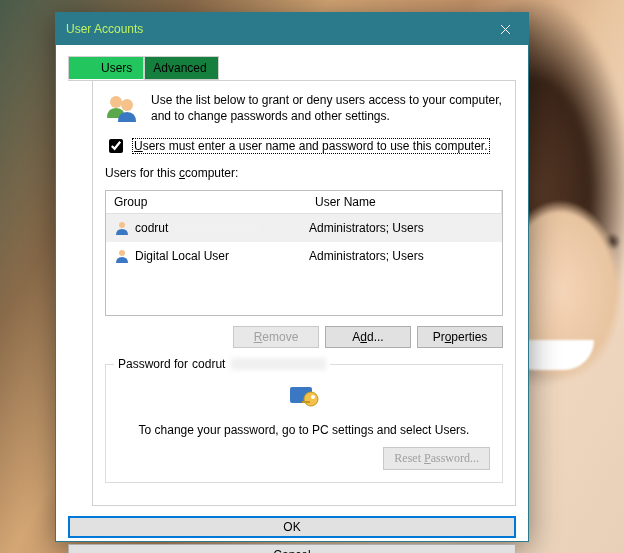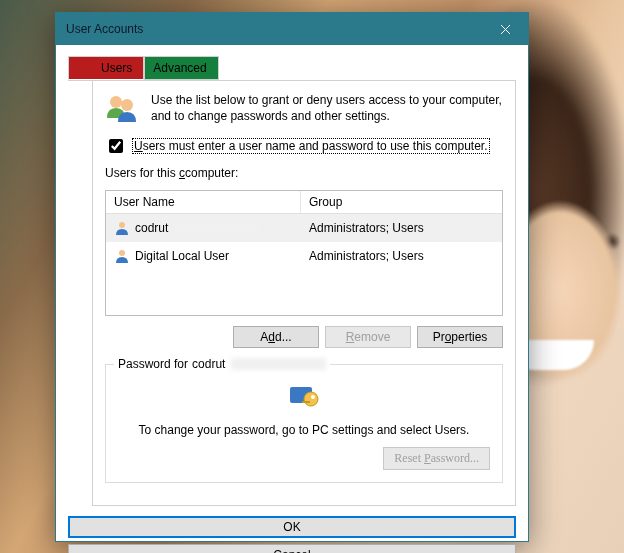--- a/index.html
+++ b/index.html
@@ -38,21 +38,21 @@
     top: 12px;
     width: 474px;
     height: 530px;
     background: #fff;
     box-shadow: 0 6px 28px rgba(0,0,0,0.45);
     border: 1px solid #2b7a8c;
   }
   .titlebar {
     height: 32px;
     background: #2b7a8c;
-    color: #0f172a;
+    color: #bef264;
     display: flex;
     align-items: center;
     padding: 0 0 0 10px;
     font-size: 12px;
   }
   .titlebar-title { flex: 1; }
   .titlebar-close {
     width: 46px; height: 32px;
     display: flex; align-items: center; justify-content: center;
     font-size: 14px; font-weight: 300;
@@ -79,21 +79,21 @@
     position: relative;
     font-size: 12px;
   }
   .tab.inactive {
     background: #15803d;
     border-bottom: 1px solid #d0d0d0;
     top: 0;
     padding-left: 8px;
   }
   .tab.active {
-    background: #b91c1c;
+    background: #22c55e;
     border-bottom: 1px solid #fff;
     z-index: 2;
     padding-left: 32px;
   }
   .tabpanel {
     border: 1px solid #d0d0d0;
     border-top: none;
     flex: 1;
     padding: 12px;
     display: flex; flex-direction: column;
@@ -224,22 +224,22 @@
 
       <label class="checkbox-row">
         <input type="checkbox" checked="" style="">
         <span class="checkbox-label"><span class="und">U</span><span>sers must enter a user name and password to use this computer.</span></span>
       </label>
 
       <div><span>Users for this </span><span class="und">c</span><span>computer:</span></div>
 
       <div class="listview">
         <div class="listview-header">
+          <div class="col col-group">Group</div>
           <div class="col col-user">User Name</div>
-          <div class="col col-group">Group</div>
         </div>
         <div class="listview-body">
           <div class="listrow selected">
             <div class="col col-user">
               <svg class="user-icon" viewBox="0 0 16 16">
                 <circle cx="8" cy="5" r="3" fill="#f4c28a"></circle>
                 <path d="M2 15 Q2 9 8 9 Q14 9 14 15 Z" fill="#3a78c4"></path>
               </svg>
               <span>codrut</span>
               <span class="redacted"></span>
@@ -253,22 +253,22 @@
                 <path d="M2 15 Q2 9 8 9 Q14 9 14 15 Z" fill="#3a78c4"></path>
               </svg>
               <span>Digital Local User</span>
             </div>
             <div class="col col-group">Administrators; Users</div>
           </div>
         </div>
       </div>
 
       <div class="button-row">
+        <button class="btn" disabled=""><span class="und">R</span><span>emove</span></button>
         <button class="btn"><span>A</span><span class="und">d</span><span>d...</span></button>
-        <button class="btn" disabled=""><span class="und">R</span><span>emove</span></button>
         <button class="btn"><span>Pr</span><span class="und">o</span><span>perties</span></button>
       </div>
 
       <div class="groupbox">
         <div class="groupbox-title">
           <span>Password for </span>
           <span>codrut</span>
           <span class="redacted" style="width:95px;"></span>
         </div>
         <div class="groupbox-content">

